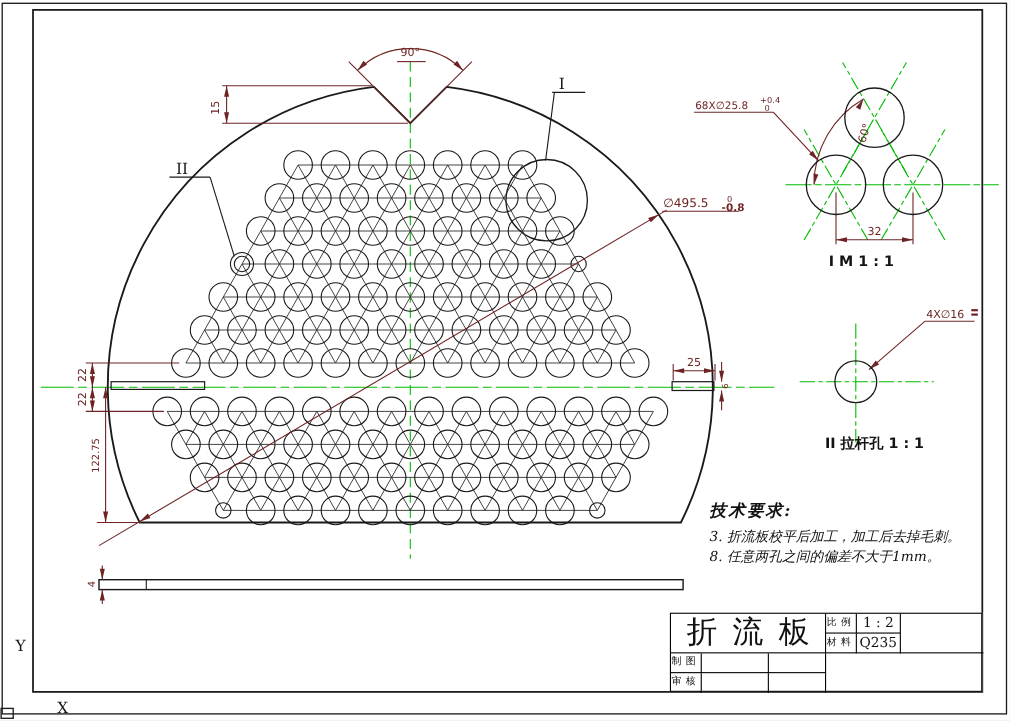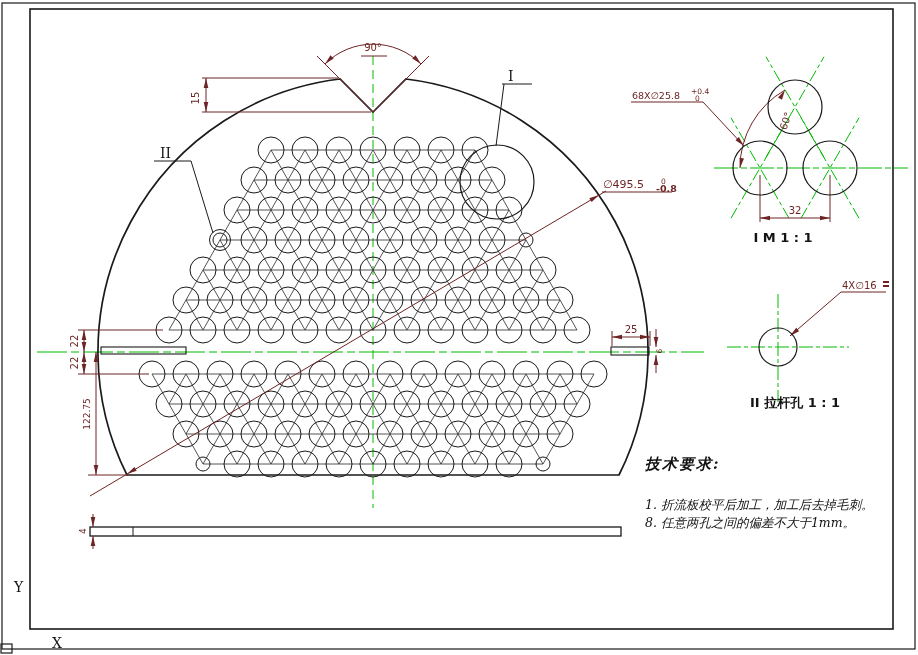--- a/index.html
+++ b/index.html
@@ -11,21 +11,21 @@
   .dt.xs{font-size:7.5px;}
   .dt.sm{font-size:9px;}
   .dt.md{font-size:9.5px;font-weight:bold;}
   .dt.lg{font-size:11px;}
   .dt.c9{font-size:9.5px;}
   .bt{fill:#141414;font-family:"DejaVu Serif",serif;font-size:14px;}
   .bt.cap{font-size:13px;font-weight:bold;font-family:"DejaVu Sans",sans-serif;}
   
   .techreq{position:absolute;left:645px;top:455px;width:262px;color:#111;
            font-family:"DejaVu Serif",serif;font-style:italic;}
-  .techreq .tr-title{font-size:15px;font-weight:bold;margin-bottom:22px;letter-spacing:2px;}
+  .techreq .tr-title{font-size:15px;font-weight:bold;margin-bottom:5px;letter-spacing:2px;}
   .techreq .tr-item{font-size:12.5px;line-height:18px;}
   
   .tblock{position:absolute;left:609px;top:557px;width:284px;height:72px;
           border:1.5px solid #000;box-sizing:border-box;color:#111;background:#fff;}
   .tb{position:absolute;box-sizing:border-box;border-right:1px solid #000;border-bottom:1px solid #000;
       overflow:hidden;white-space:nowrap;}
   .tb.noR{border-right:none;}
   .tb.noB{border-bottom:none;}
   .tb-title{left:0;top:0;width:141px;height:36px;font-family:"DejaVu Serif",serif;
             font-size:28px;line-height:34px;text-align:center;letter-spacing:14px;text-indent:14px;}
@@ -484,17 +484,32 @@
     <text class="bt" x="508" y="81">I</text>
     <text class="bt" x="160" y="158">II</text>
     <text class="bt cap" x="783" y="242" text-anchor="middle">I M 1 : 1</text>
     <text class="bt cap" x="795" y="407" text-anchor="middle">II 拉杆孔 1 : 1</text>
     <text class="bt" x="14" y="592">Y</text>
     <text class="bt" x="52" y="648">X</text>
   </svg>
 
   <div class="techreq">
     <div class="tr-title">技术要求:</div>
-    <div class="tr-item">1. 折流板校平后加工，加工后去掉毛刺。</div>
+    <div class="tr-item">3. 折流板校平后加工，加工后去掉毛刺。</div>
     <div class="tr-item">8. 任意两孔之间的偏差不大于1mm。</div>
   </div>
 
+  <div class="tblock">
+    <div class="tb tb-title">折流板</div>
+    <div class="tb tb-sl tb-lab">比例</div>
+    <div class="tb tb-sv tb-val">1 : 2</div>
+    <div class="tb tb-ml tb-lab">材料</div>
+    <div class="tb tb-mv tb-val">Q235</div>
+    <div class="tb tb-tr noR"></div>
+    <div class="tb tb-dl tb-lab">制图</div>
+    <div class="tb tb-d2"></div>
+    <div class="tb tb-d3"></div>
+    <div class="tb tb-cl tb-lab noB">审核</div>
+    <div class="tb tb-c2 noB"></div>
+    <div class="tb tb-c3 noB"></div>
+    <div class="tb tb-big noR noB"></div>
+  </div>
 </div>
 
 </body></html>

